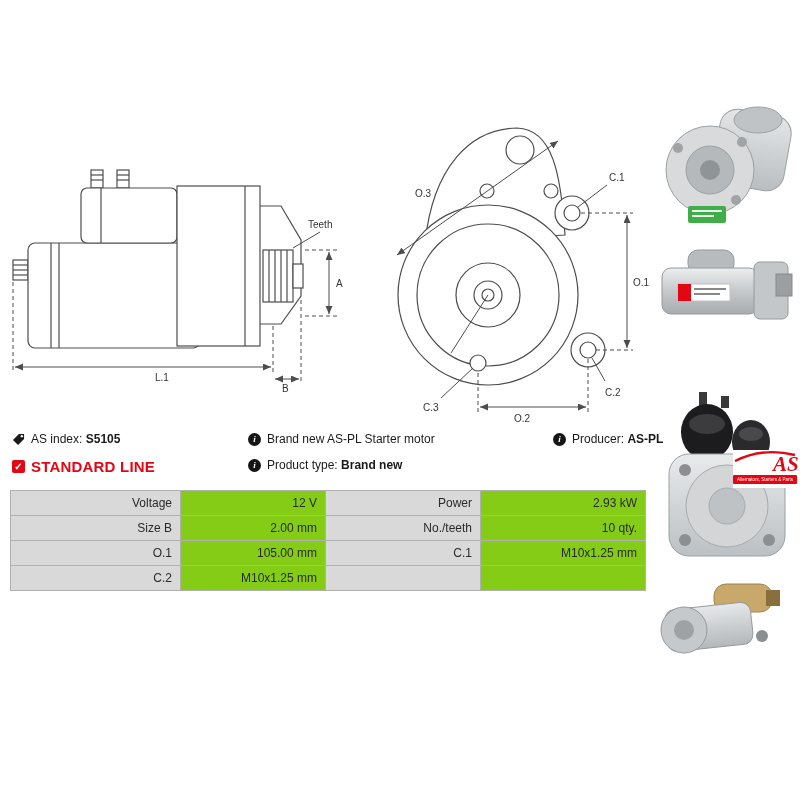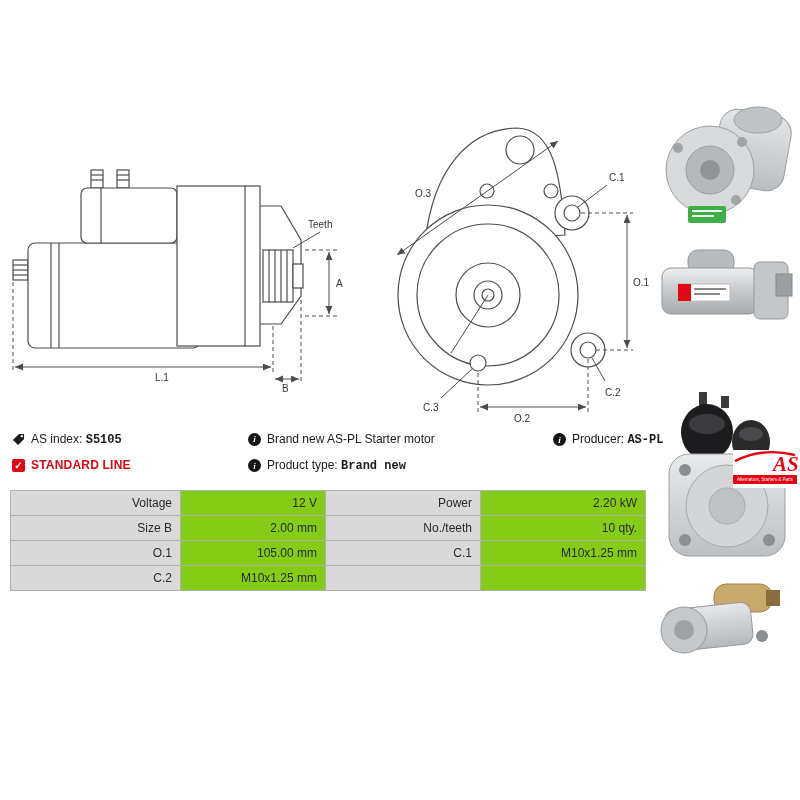--- a/index.html
+++ b/index.html
@@ -6,28 +6,28 @@
   html,body { background:#fff; }
   body { width:800px; height:800px; font-family:"Liberation Sans", sans-serif; }
   .page { position:relative; width:800px; height:800px; background:#fff; overflow:hidden; }
   .abs { position:absolute; }
 
   
   svg text { font-family:"Liberation Sans", sans-serif; fill:#333; font-size:10px; }
 
   
   .info-item { position:absolute; font-size:12px; color:#1a1a1a; display:flex; align-items:center; gap:6px; white-space:nowrap; }
-  .info-item b { font-weight:bold;font-family:Liberation Mono, monospace; }
+  .info-item b { font-weight:bold; }
   .ico-circle { width:13px; height:13px; border-radius:50%; background:#151515; color:#fff;
                 display:inline-flex; align-items:center; justify-content:center;
                 font:italic bold 9px "Liberation Serif", serif; flex:0 0 13px; }
   .ico-check { width:13px; height:13px; background:#e30613; color:#fff; display:inline-flex;
                align-items:center; justify-content:center; font:bold 10px "Liberation Sans", sans-serif;
                border-radius:2px; flex:0 0 13px; }
-  .standard-line { color:#e30613; font-weight:bold; font-size:12px; letter-spacing:.2px; }
+  .standard-line { color:#e30613; font-weight:bold; font-size:15px; letter-spacing:.2px; }
 
   
   .aspl-logo { position:absolute; left:733px; top:450px; width:64px; height:38px; text-align:center; background:#fff; z-index:5; }
   .aspl-as { display:block; font:italic bold 21px "Liberation Serif", serif; color:#e30613; line-height:21px; margin-top:4px;margin-left:40px; }
   .aspl-swoosh { position:absolute; top:0; left:0; }
   .aspl-bar { background:#e30613; color:#fff; font-size:4.5px; line-height:9px; height:9px; border-radius:1px; overflow:hidden; }
 
   
   .spec-table { position:absolute; left:10px; top:490px; width:635px; border-collapse:collapse;
                 font-size:12px; color:#2a2a2a; table-layout:fixed; }
@@ -263,21 +263,21 @@
       <col style="width:170px">
         <col style="width:145px">
         <col style="width:155px">
         <col style="width:165px">
     </colgroup>
     <tbody>
       <tr>
         <td class="lbl">Voltage</td>
         <td class="val">12 V</td>
         <td class="lbl">Power</td>
-        <td class="val">2.20 kW</td>
+        <td class="val">2.93 kW</td>
       </tr>
       <tr>
         <td class="lbl">Size B</td>
         <td class="val">2.00 mm</td>
         <td class="lbl">No./teeth</td>
         <td class="val">10 qty.</td>
       </tr>
       <tr>
         <td class="lbl">O.1</td>
         <td class="val">105.00 mm</td>

